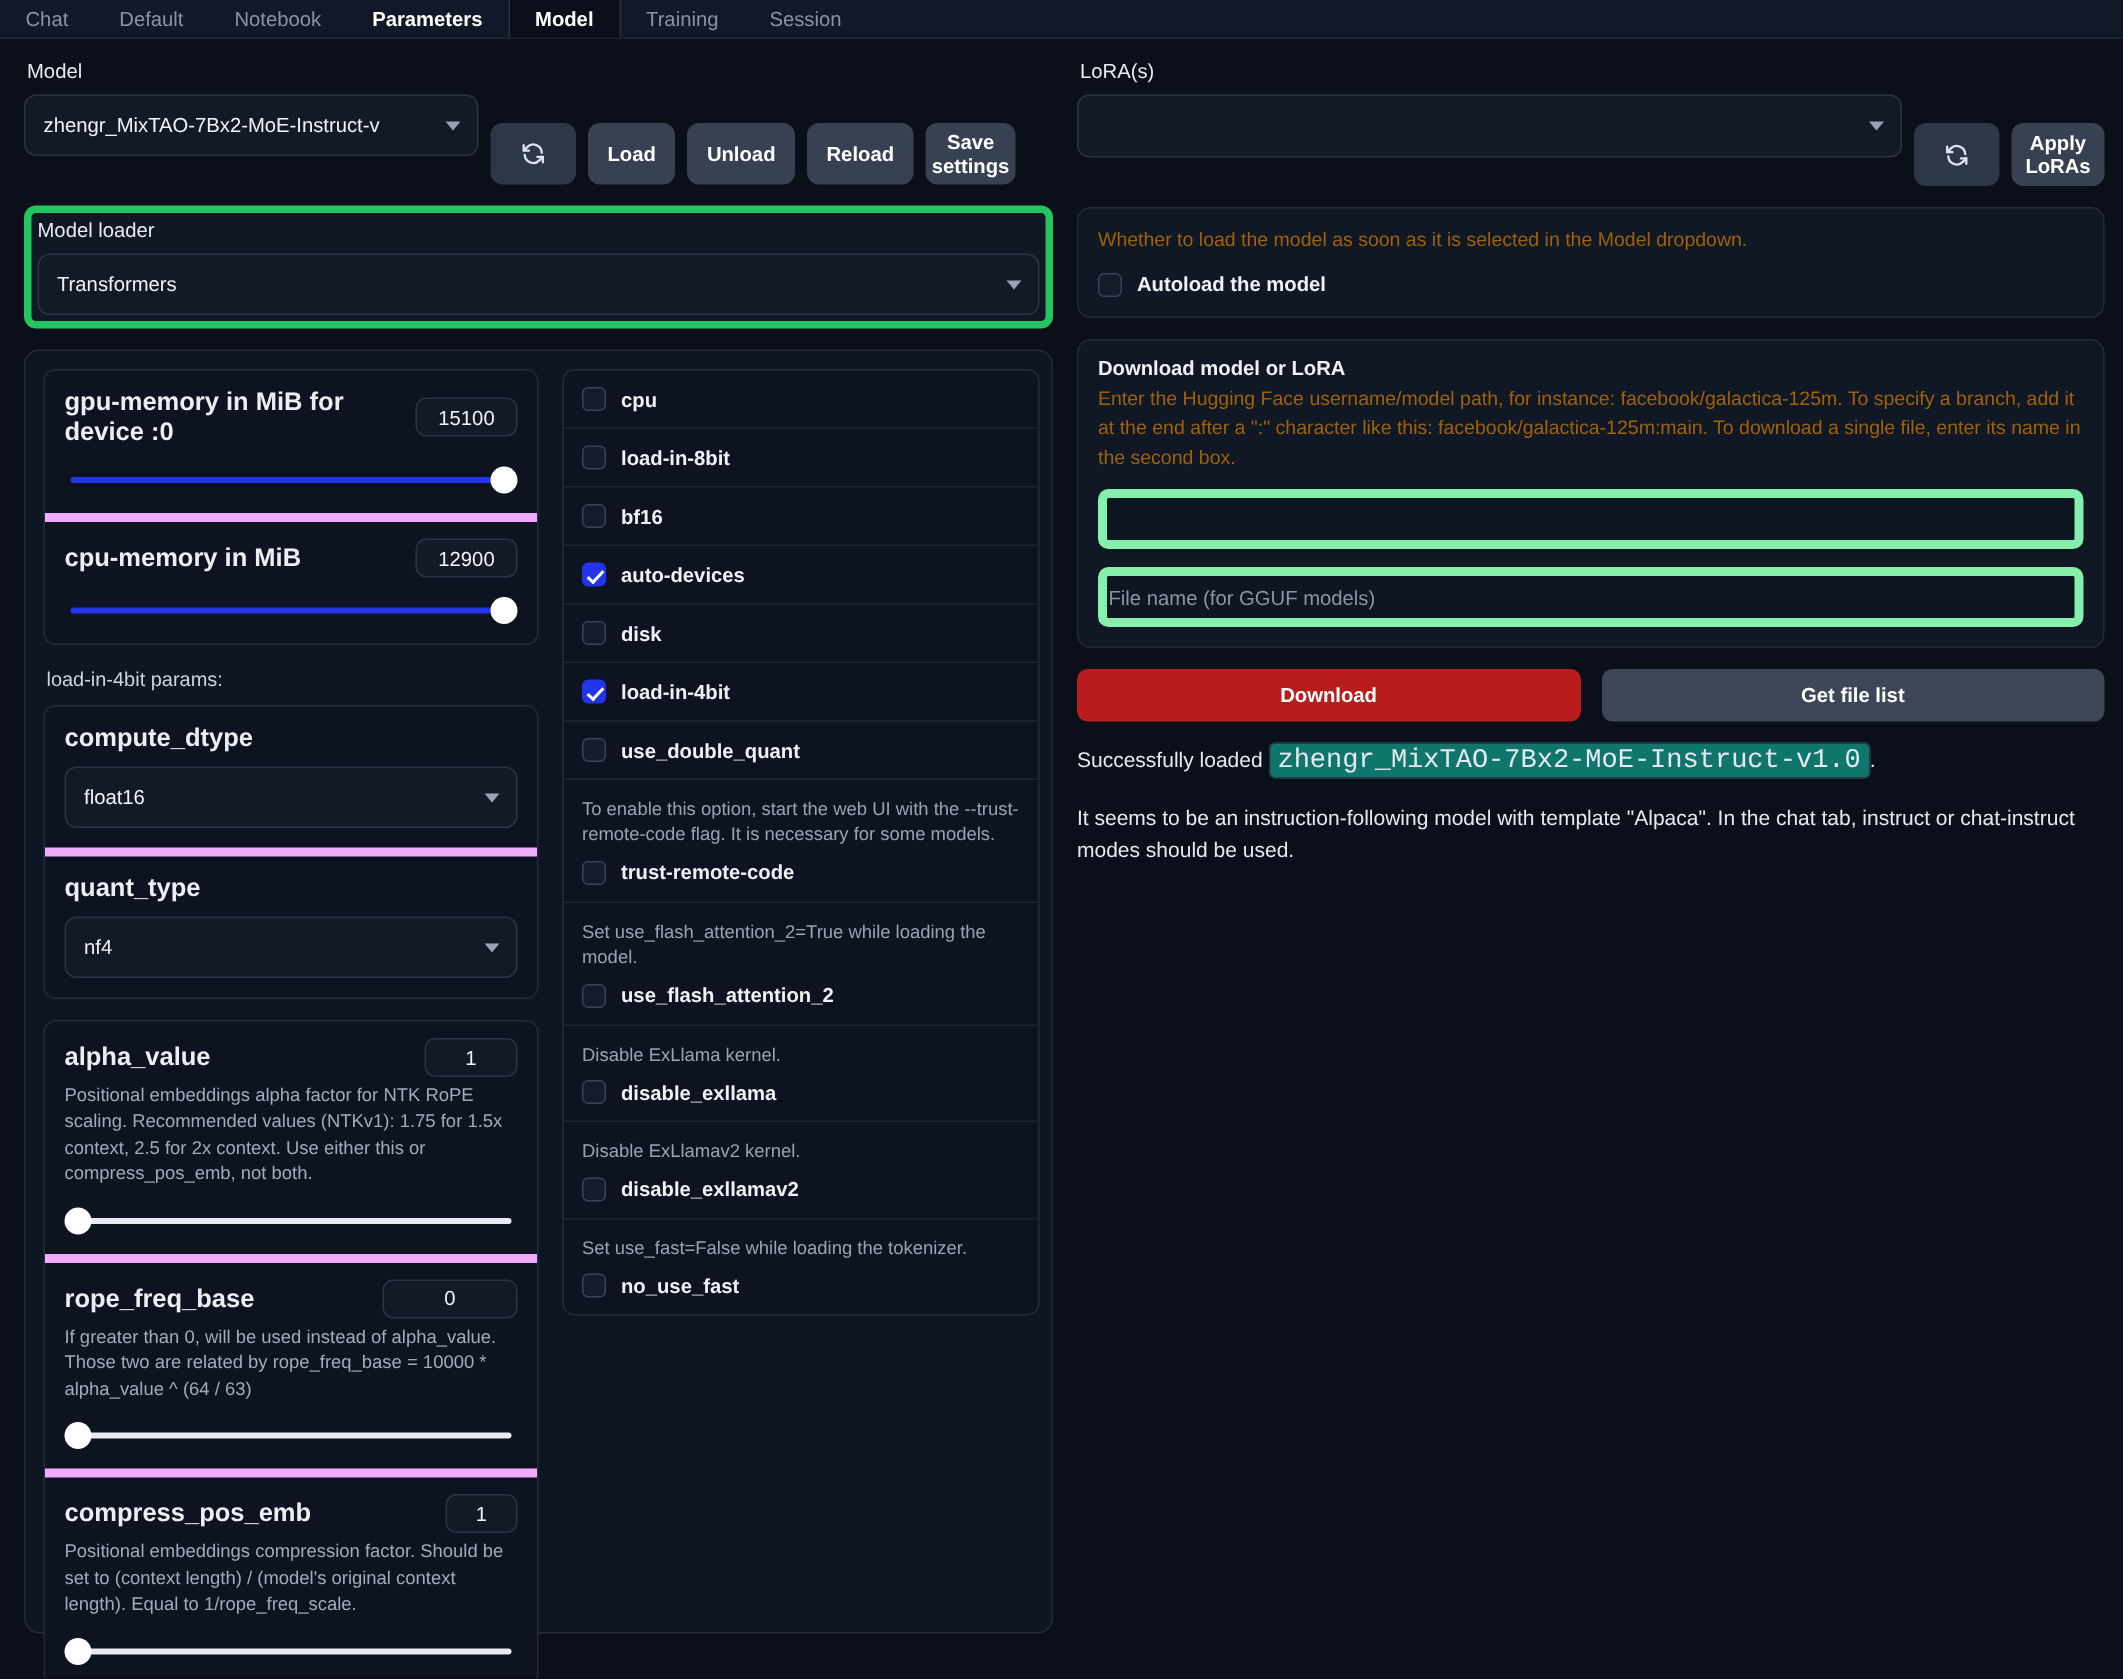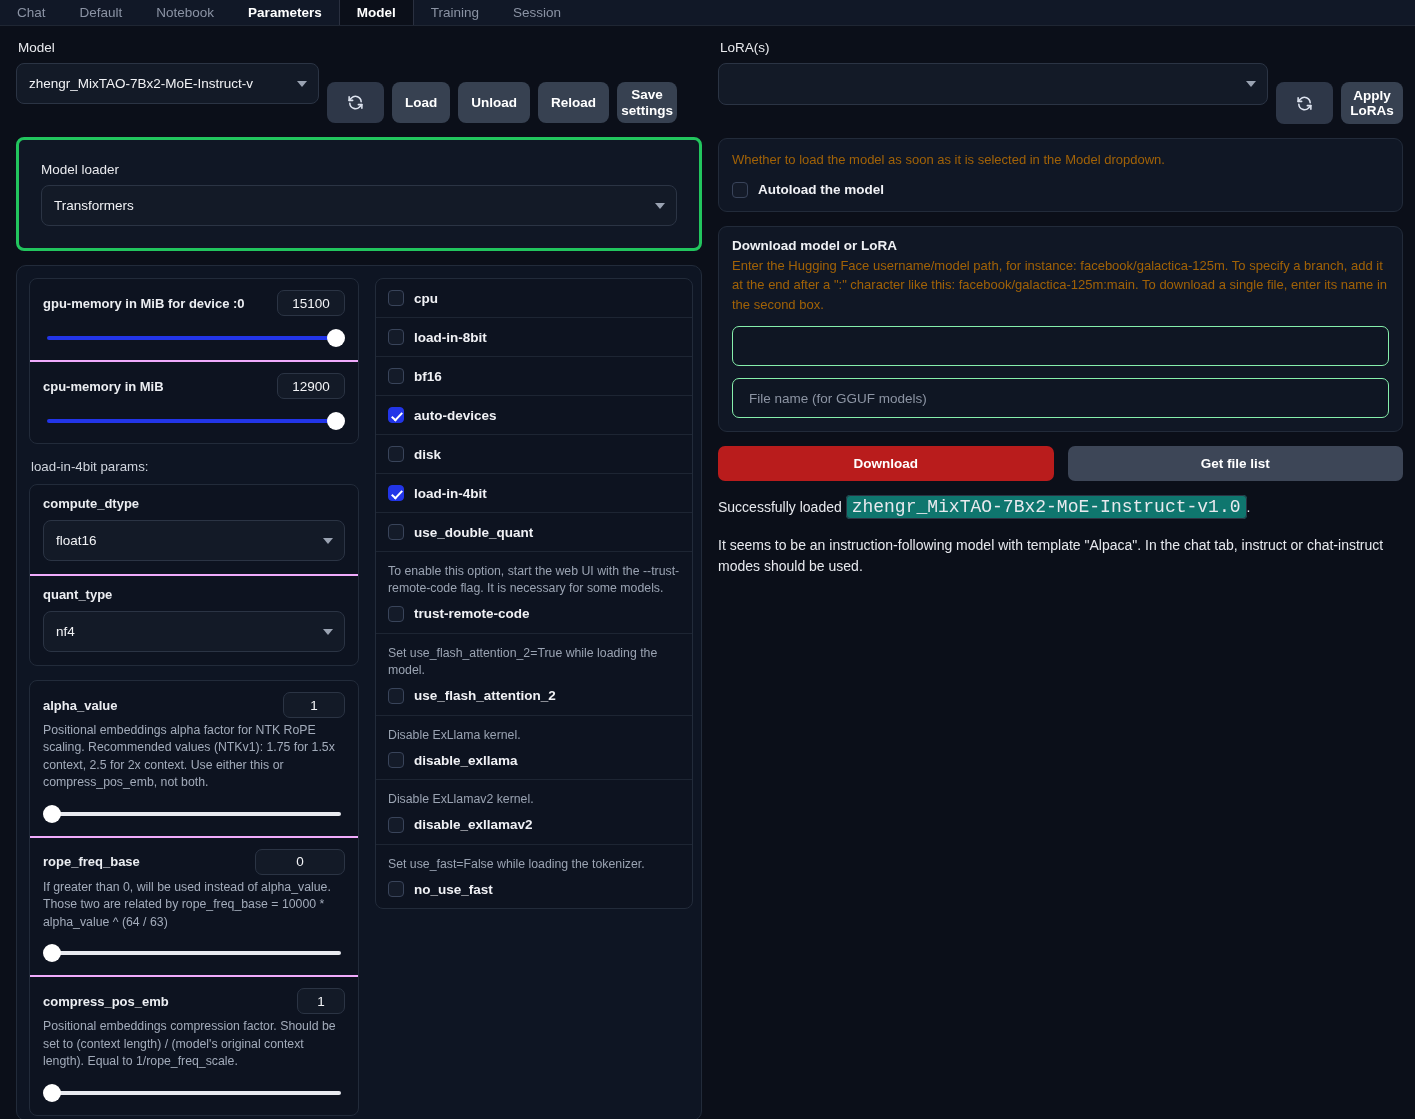--- a/index.html
+++ b/index.html
@@ -105,23 +105,23 @@
 
   .icon-refresh {
     display: inline-block;
     width: 17px; height: 17px;
     position: relative;
   }
   .icon-refresh svg { display: block; }
 
   .panel {
     background: #101725;
-    border: 3px solid #22c55e;
+    border: 5px solid #22c55e;
     border-radius: 8px;
-    padding: 22px;
+    padding: 4px;
   }
   .panel-title { font-size: 13.5px; color: #e9eaee; margin-bottom: 8px; }
 
   
   .options-box {
     margin-top: 14px;
     background: #0e1523;
     border: 1px solid #222b3a;
     border-radius: 10px;
     padding: 12px;
@@ -131,27 +131,27 @@
   }
   .opt-col-a { width: 330px; flex: 0 0 330px; }
   .opt-col-b { width: 318px; flex: 0 0 318px; }
 
   .sub-box {
     border: 1px solid #222b3a;
     border-radius: 8px;
     background: #0d1320;
   }
   .sub-row { padding: 11px 13px 13px 13px; }
-  .sub-row + .sub-row { border-top: 2px solid #f0abfc; }
+  .sub-row + .sub-row { border-top: 6px solid #f0abfc; }
 
   .slider-head {
     display: flex; align-items: center; justify-content: space-between;
     gap: 10px;
   }
-  .slider-name { font-size: 13px; color: #eceef2; font-weight: bold; }
+  .slider-name { font-size: 17px; color: #eceef2; font-weight: bold; }
   .num-box {
     background: #131a27;
     border: 1px solid #2b3444;
     border-radius: 7px;
     height: 26px; min-width: 68px;
     display: flex; align-items: center; justify-content: center;
     font-size: 13.5px; color: #f2f3f6;
     padding: 0 10px;
   }
   .slider-desc {
@@ -212,25 +212,25 @@
     background: #101725;
     border: 1px solid #222b3a;
     border-radius: 9px;
     padding: 11px 13px 13px 13px;
   }
   .info-text { font-size: 13px; color: #a16207; line-height: 1.5; }
   .dl-title { font-size: 13.5px; color: #eef0f4; font-weight: bold; margin-bottom: 3px; }
 
   .textinput {
     background: #0f1623;
-    border: 1px solid #86efac;
+    border: 6px solid #86efac;
     border-radius: 7px;
     height: 40px;
     display: flex; align-items: center;
-    padding: 0 16px;
+    padding: 0 1px;
     font-size: 13.5px;
     color: #e9eaee;
     margin-top: 12px;
     cursor: text;
   }
   .textinput.ph { color: #8c94a3; }
 
   .dl-buttons { display: flex; gap: 14px; margin-top: 14px; }
   .btn-download {
     flex: 1 1 0;

